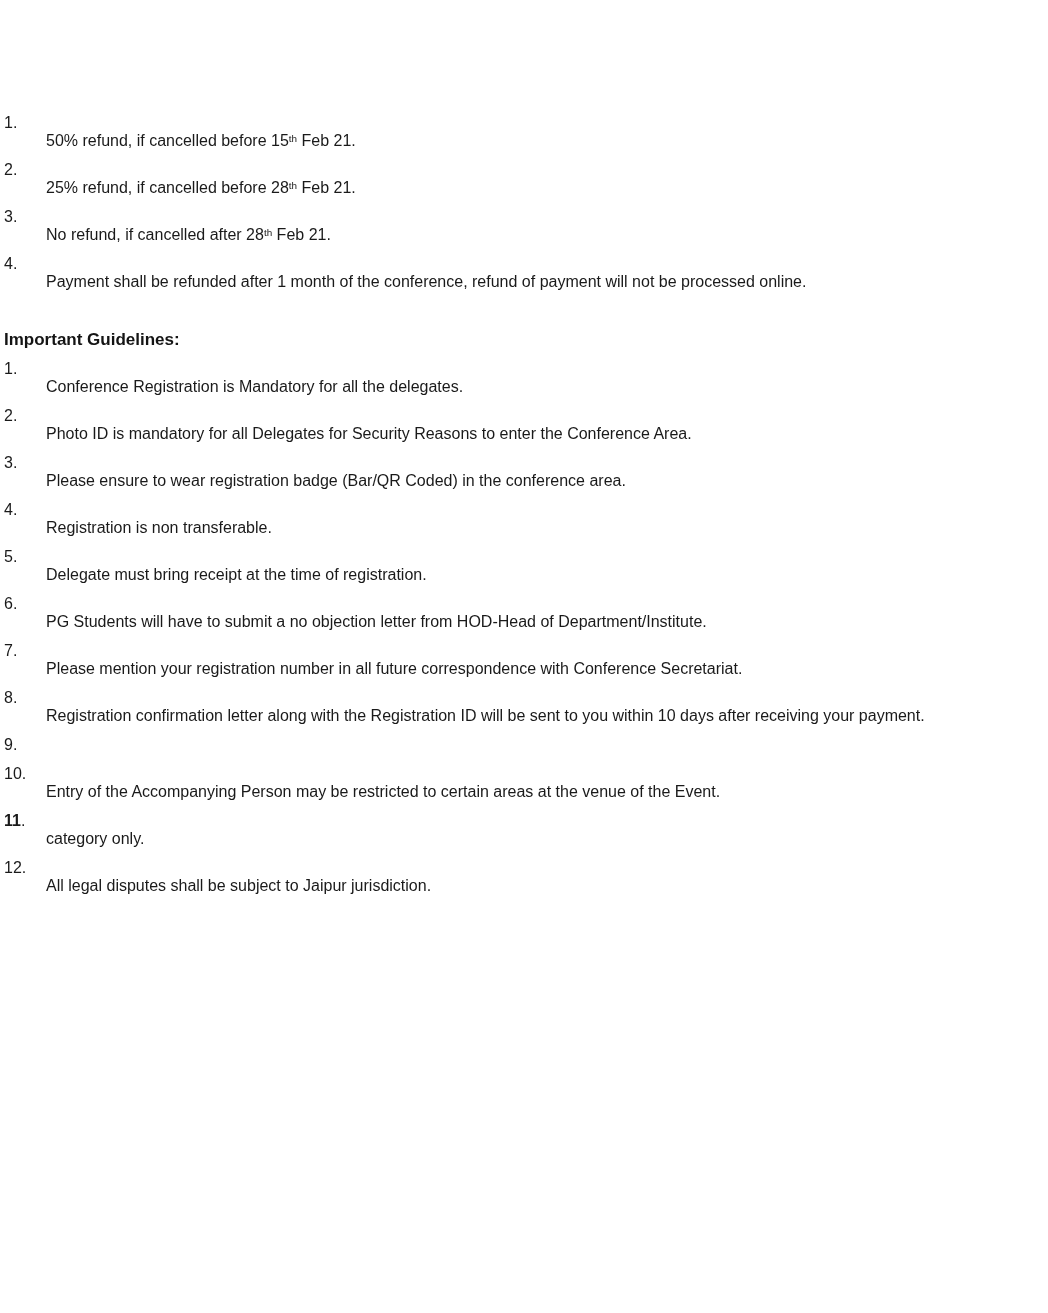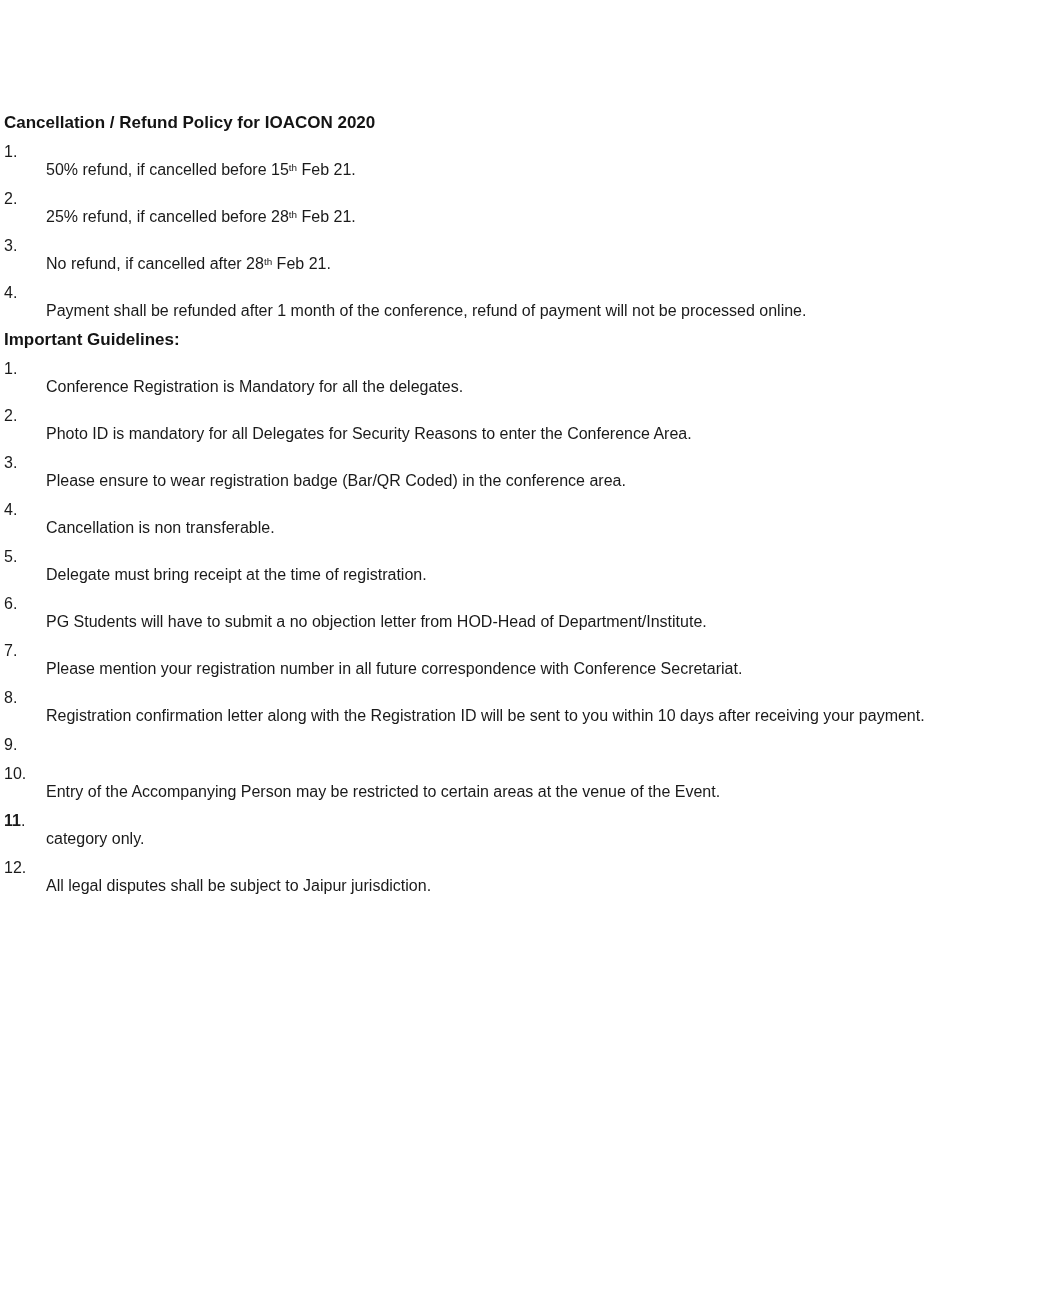--- a/index.html
+++ b/index.html
@@ -23,20 +23,21 @@
     padding: 108px 0 0 4px;
   }
   .section-title {
     margin: 0;
     font-size: 17px;
     font-weight: bold;
     line-height: 29px;
     color: #141414;
   }
   .guidelines .section-title {
+    margin-top: 29px;
   }
   .num-list { margin: 0; padding: 0; }
   .row {
     display: flex;
     line-height: 29px;
   }
   .num {
     flex: 0 0 42px;
   }
   .body {
@@ -57,21 +58,20 @@
     top: -0.45em;
   }
 </style>
 </head>
 <body style="background: rgb(255, 255, 255); color: rgb(26, 26, 26);">
 
 <div class="doc">
   <div class="content">
 
     <section class="refund">
-      <h1 class="section-title" style="color: rgb(20, 20, 20);">Cancellation / Refund Policy for IOACON 2020</h1>
       <div class="num-list">
           <div class="row">
             <span class="num"><span>1.</span></span>
             <span class="body">
               <span class="line"><span>50% refund, if cancelled before 15</span><sup>th</sup><span> Feb 21.</span></span>
             </span>
           </div>
           <div class="row">
             <span class="num"><span>2.</span></span>
             <span class="body">
@@ -110,21 +110,21 @@
           </div>
           <div class="row">
             <span class="num"><span>3.</span></span>
             <span class="body">
               <span class="line"><span>Please ensure to wear registration badge (Bar/QR Coded) in the conference area.</span></span>
             </span>
           </div>
           <div class="row">
             <span class="num"><span>4.</span></span>
             <span class="body">
-              <span class="line"><span>Cancellation is non transferable.</span></span>
+              <span class="line"><span>Registration is non transferable.</span></span>
             </span>
           </div>
           <div class="row">
             <span class="num"><span>5.</span></span>
             <span class="body">
               <span class="line"><span>Delegate must bring receipt at the time of registration.</span></span>
             </span>
           </div>
           <div class="row">
             <span class="num"><span>6.</span></span>

